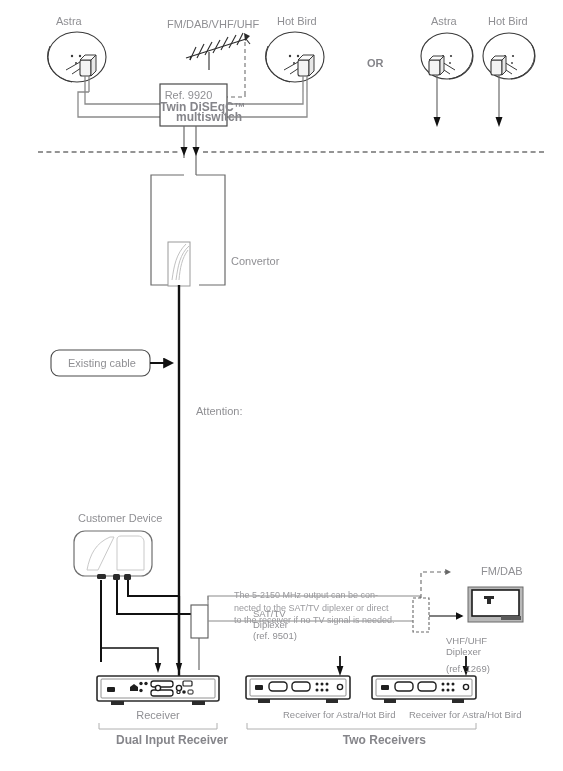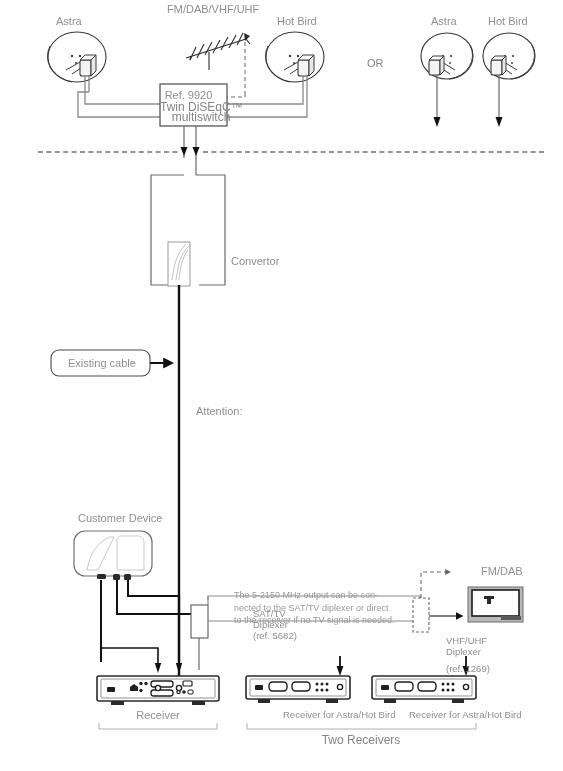--- a/index.html
+++ b/index.html
@@ -4,21 +4,21 @@
 <style>
   html,body{margin:0;padding:0;background:#ffffff;}
   body{width:563px;height:771px;position:relative;
        font-family:"Liberation Sans", sans-serif;
        -webkit-font-smoothing:antialiased;}
   #stage{position:absolute;left:0;top:0;width:563px;height:771px;overflow:hidden;}
   svg.layer{position:absolute;left:0;top:0;width:563px;height:771px;}
   .lbl{position:absolute;color:#8f8f93;font-size:11px;line-height:13px;white-space:nowrap;}
   .lbl.small{font-size:9.5px;line-height:11px;margin-left:40px;}
   .lbl.tiny{font-size:12px;line-height:9px;}
-  .lbl.bold{font-weight:normal;color:#85858a;}
+  .lbl.bold{font-weight:bold;color:#85858a;text-align:right;}
   .para{position:absolute;color:#9a9a9e;font-size:10px;line-height:14.5px;white-space:pre-line;}
   .para.note{font-size:9px;line-height:12.5px;}
   .ctr{text-align:center;}
 </style>
 </head>
 <body>
 
 <div id="stage">
 
   <svg class="layer" viewBox="0 0 563 771">
@@ -242,21 +242,21 @@
       <rect x="452" y="699" width="12" height="4" fill="#2b2b2b"></rect>
       <line x1="466" y1="656" x2="466" y2="672" stroke="#111" stroke-width="1.8"></line>
       <polygon points="462.6,666 469.4,666 466,676" fill="#111"></polygon>
     </g>
     <g stroke="#b0b0b0" stroke-width="1" fill="none">
       <path d="M247,723 L247,729 L476,729 L476,723"></path>
     </g>
   </svg>
 
   <div class="lbl" style="left:56px;top:15px;">Astra</div>
-  <div class="lbl" style="left:167px;top:3px;">FM/DAB/VHF/UHF</div>
+  <div class="lbl" style="left:167px;top:18px;">FM/DAB/VHF/UHF</div>
   <div class="lbl" style="left:277px;top:15px;">Hot Bird</div>
   <div class="lbl bold" style="left:367px;top:57px;">OR</div>
   <div class="lbl" style="left:431px;top:15px;">Astra</div>
   <div class="lbl" style="left:488px;top:15px;">Hot Bird</div>
 
   <div class="lbl ctr" style="left:160px;top:89px;width:57px;">Ref. 9920</div>
   <div class="lbl tiny ctr bold" style="left:160px;top:103px;width:67px;">Twin DiSEqC™</div>
   <div class="lbl tiny ctr bold" style="left:160px;top:113px;width:82px;">multiswitch</div>
 
   <div class="lbl" style="left:231px;top:255px;">Convertor</div>
@@ -266,27 +266,28 @@
   <div class="lbl" style="left:196px;top:376px;margin-top:29px;">Attention:</div>
 
   <div class="lbl" style="left:78px;top:512px;">Customer Device</div>
 
   <div class="para note" style="left:234px;top:563px;width:180px;margin-top:26px;">The 5-2150 MHz output can be con-
 nected to the SAT/TV diplexer or direct
 to the receiver if no TV signal is needed.</div>
 
   <div class="lbl small" style="left:213px;top:608px;">SAT/TV</div>
   <div class="lbl small" style="left:213px;top:619px;">Diplexer</div>
-  <div class="lbl small" style="left:213px;top:630px;">(ref. 5682)</div>
+  <div class="lbl small" style="left:213px;top:630px;">(ref. 9501)</div>
 
   <div class="lbl small" style="left:406px;top:635px;">VHF/UHF</div>
   <div class="lbl small" style="left:406px;top:646px;">Diplexer</div>
   <div class="lbl small" style="left:406px;top:663px;">(ref. 1269)</div>
 
   <div class="lbl" style="left:481px;top:565px;">FM/DAB</div>
 
   <div class="lbl ctr" style="left:97px;top:709px;width:122px;">Receiver</div>
+  <div class="lbl bold ctr" style="left:88px;top:734px;width:140px;font-size:12px;">Dual Input Receiver</div>
 
   <div class="lbl small ctr" style="left:243px;top:709px;width:110px;">Receiver for Astra/Hot Bird</div>
   <div class="lbl small ctr" style="left:369px;top:709px;width:110px;">Receiver for Astra/Hot Bird</div>
   <div class="lbl bold ctr" style="left:296px;top:734px;width:130px;font-size:12px;">Two Receivers</div>
 
 </div>
 
 </body></html>

